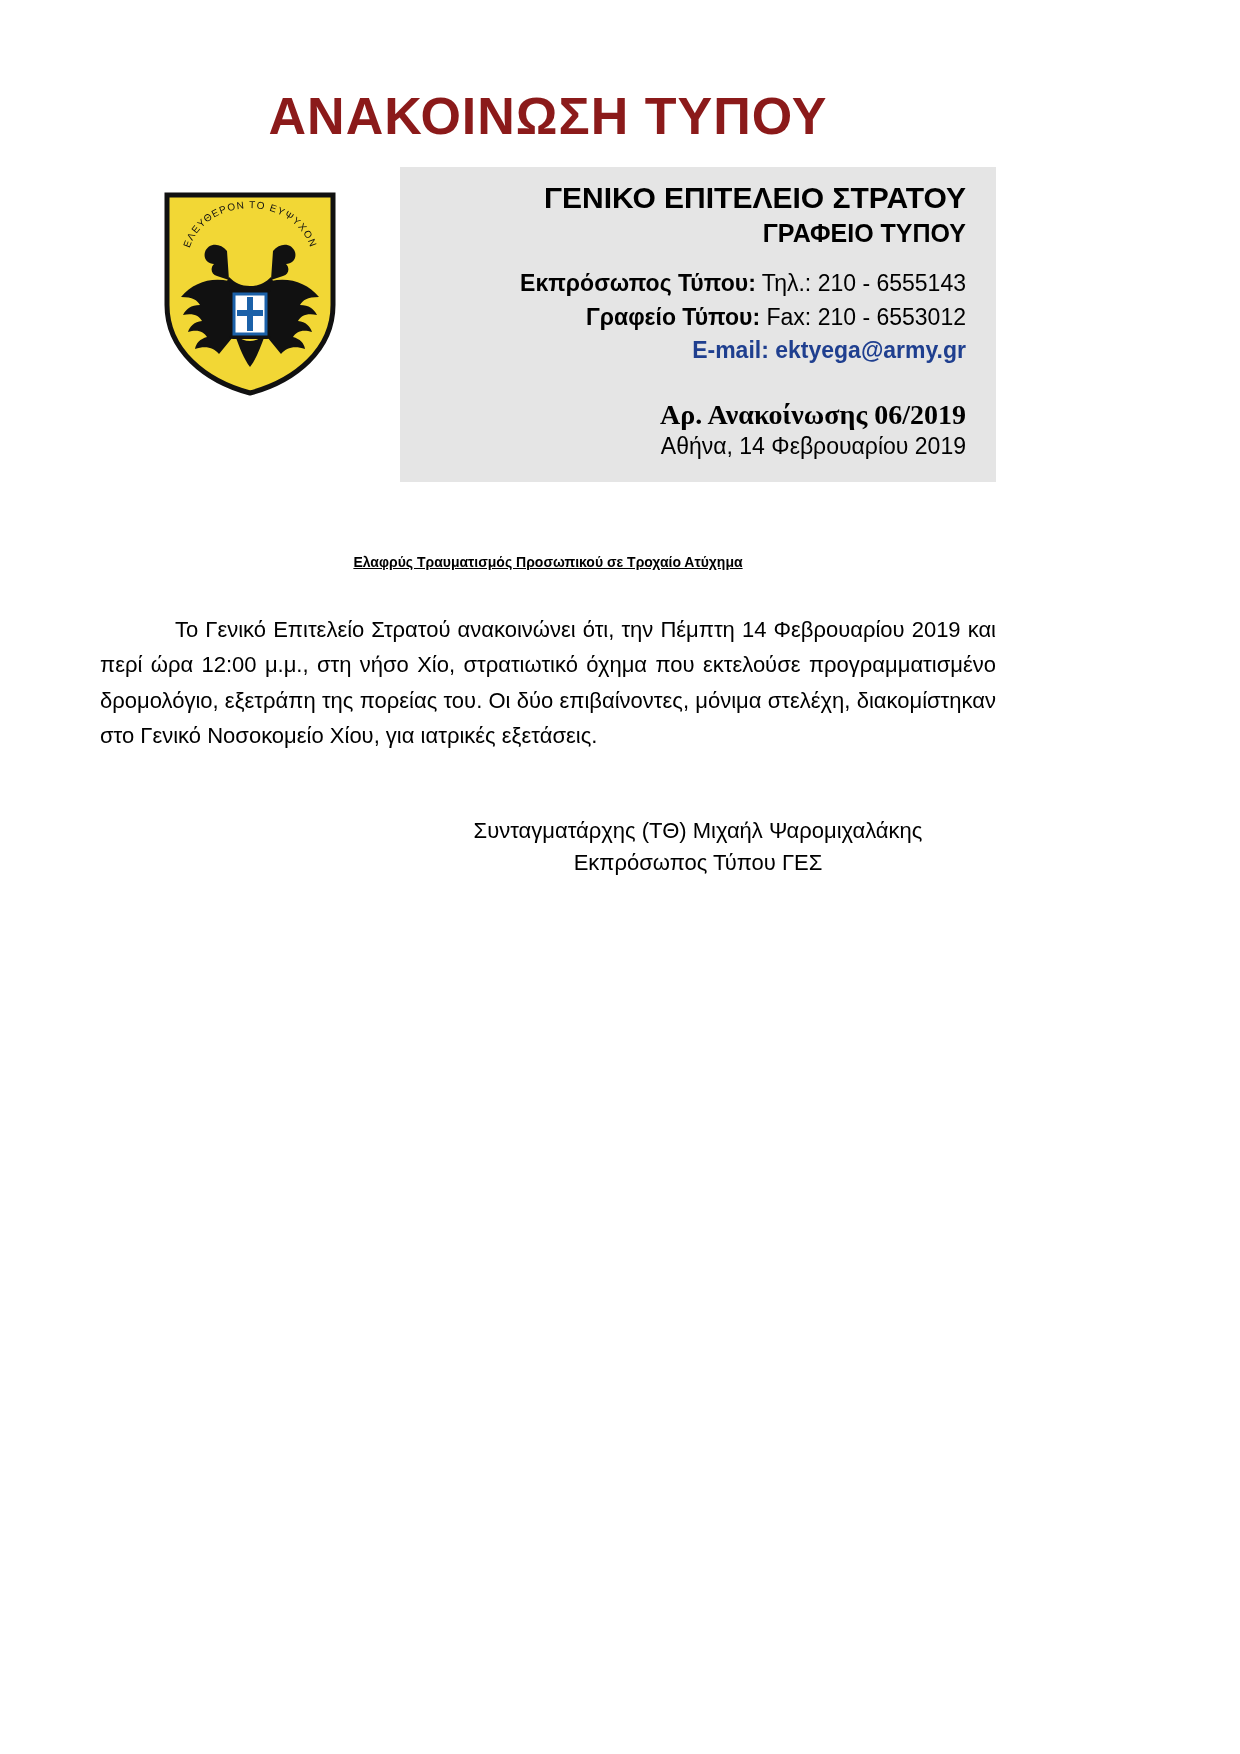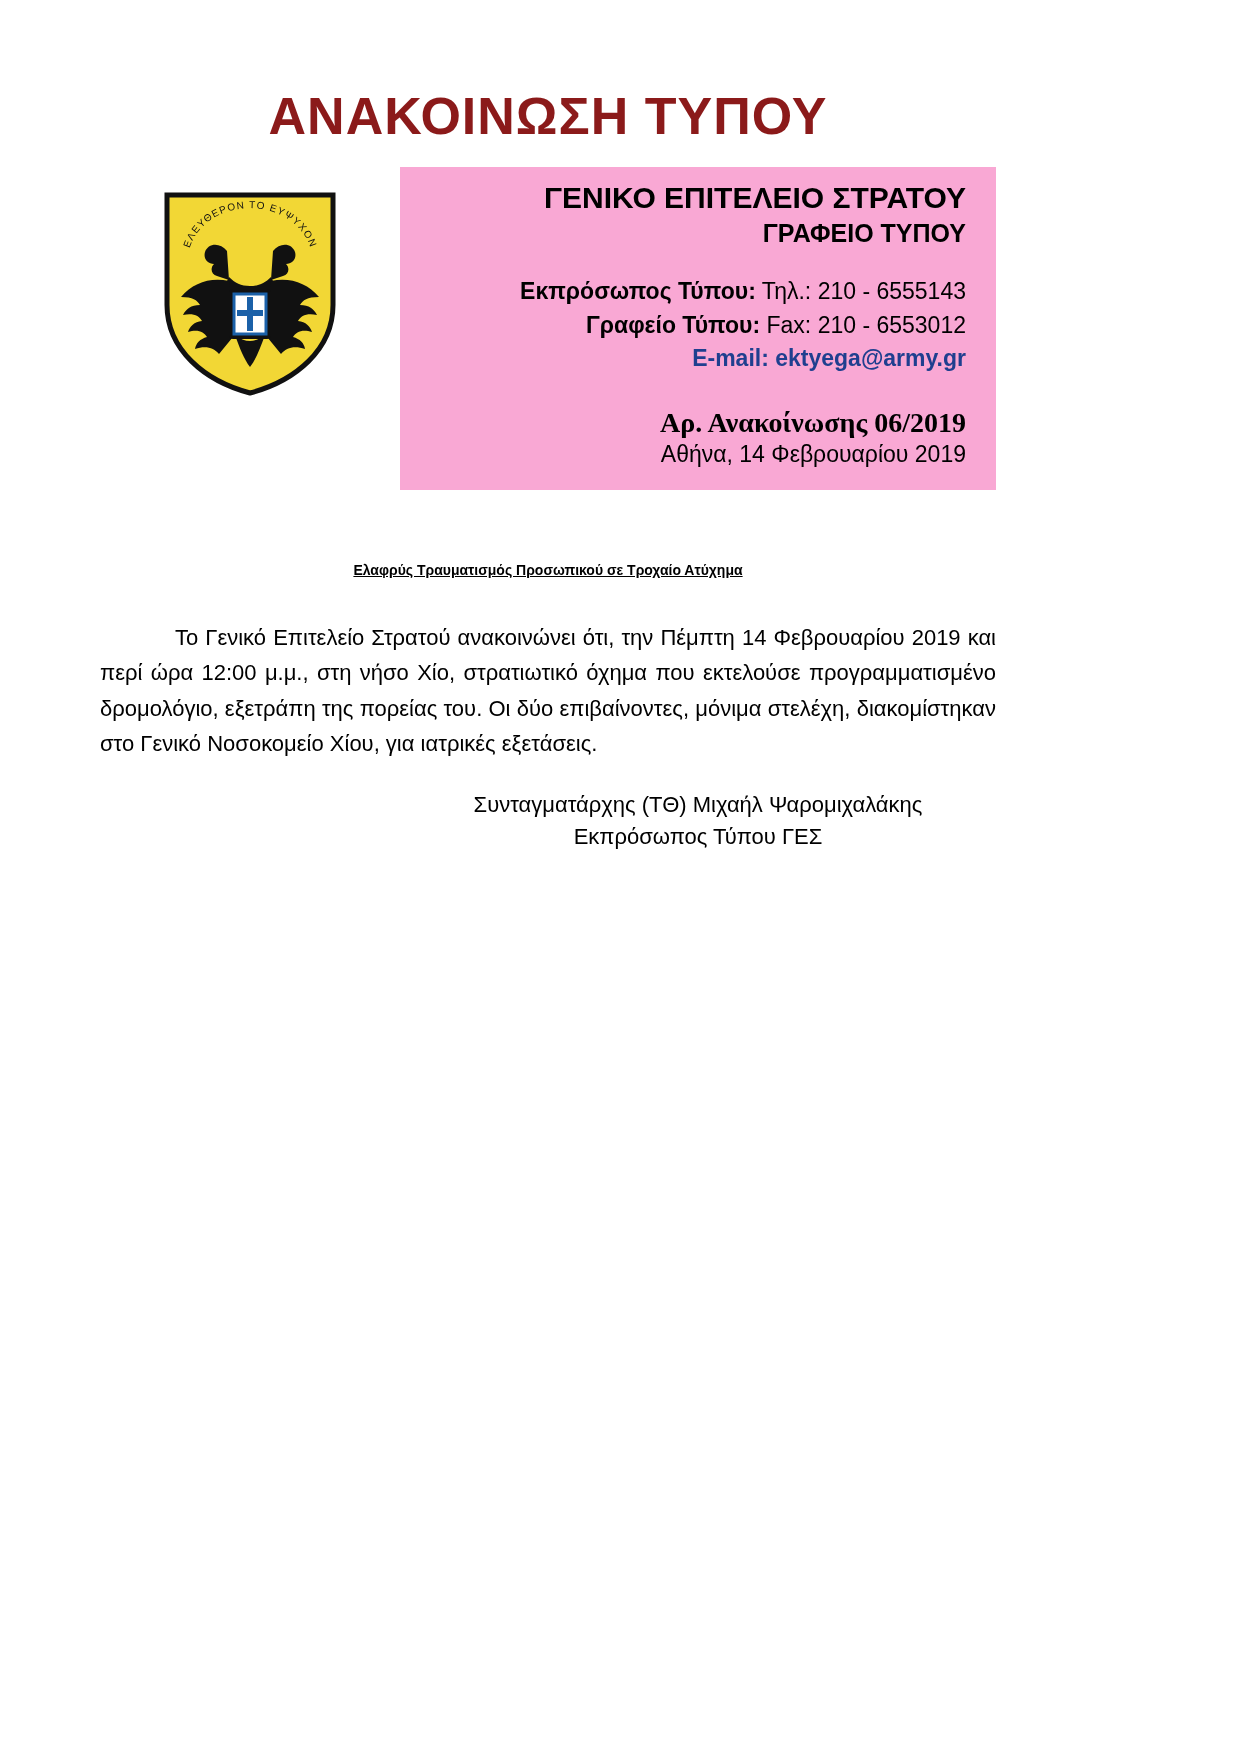--- a/index.html
+++ b/index.html
@@ -41,39 +41,39 @@
     margin-top: 8px;
   }
   .emblem-wrap {
     width: 300px;
     display: flex;
     justify-content: center;
     padding-top: 18px;
   }
   .info-box {
     flex: 1;
-    background: #f9a8d4;
+    background: #e5e5e5;
     padding: 12px 30px 22px 20px;
     text-align: right;
     min-height: 290px;
     box-sizing: border-box;
   }
   .info-box .line1 {
     font-size: 30px;
     font-weight: bold;
     line-height: 1.25;
   }
   .info-box .line2,
   .info-box .line3 {
     font-size: 25px;
     font-weight: bold;
     line-height: 1.3;
   }
   .contact {
-    margin-top: 26px;
+    margin-top: 18px;
     font-size: 23px;
     line-height: 1.45;
   }
   .contact b { font-weight: bold; }
   .email {
     color: #1f3f8f;
     font-weight: bold;
     font-size: 23px;
   }
   .announce-no {
@@ -99,21 +99,21 @@
     font-size: 22px;
     line-height: 1.6;
     text-align: justify;
     margin-top: 42px;
     text-indent: 75px;
   }
   .para.second {
     margin-top: 28px;
   }
   .signature {
-    margin-top: 28px;
+    margin-top: 62px;
     text-align: center;
     font-size: 22px;
     line-height: 1.45;
     padding-left: 300px;
   }
 
   
   .emblem {
     position: relative;
     width: 190px;

